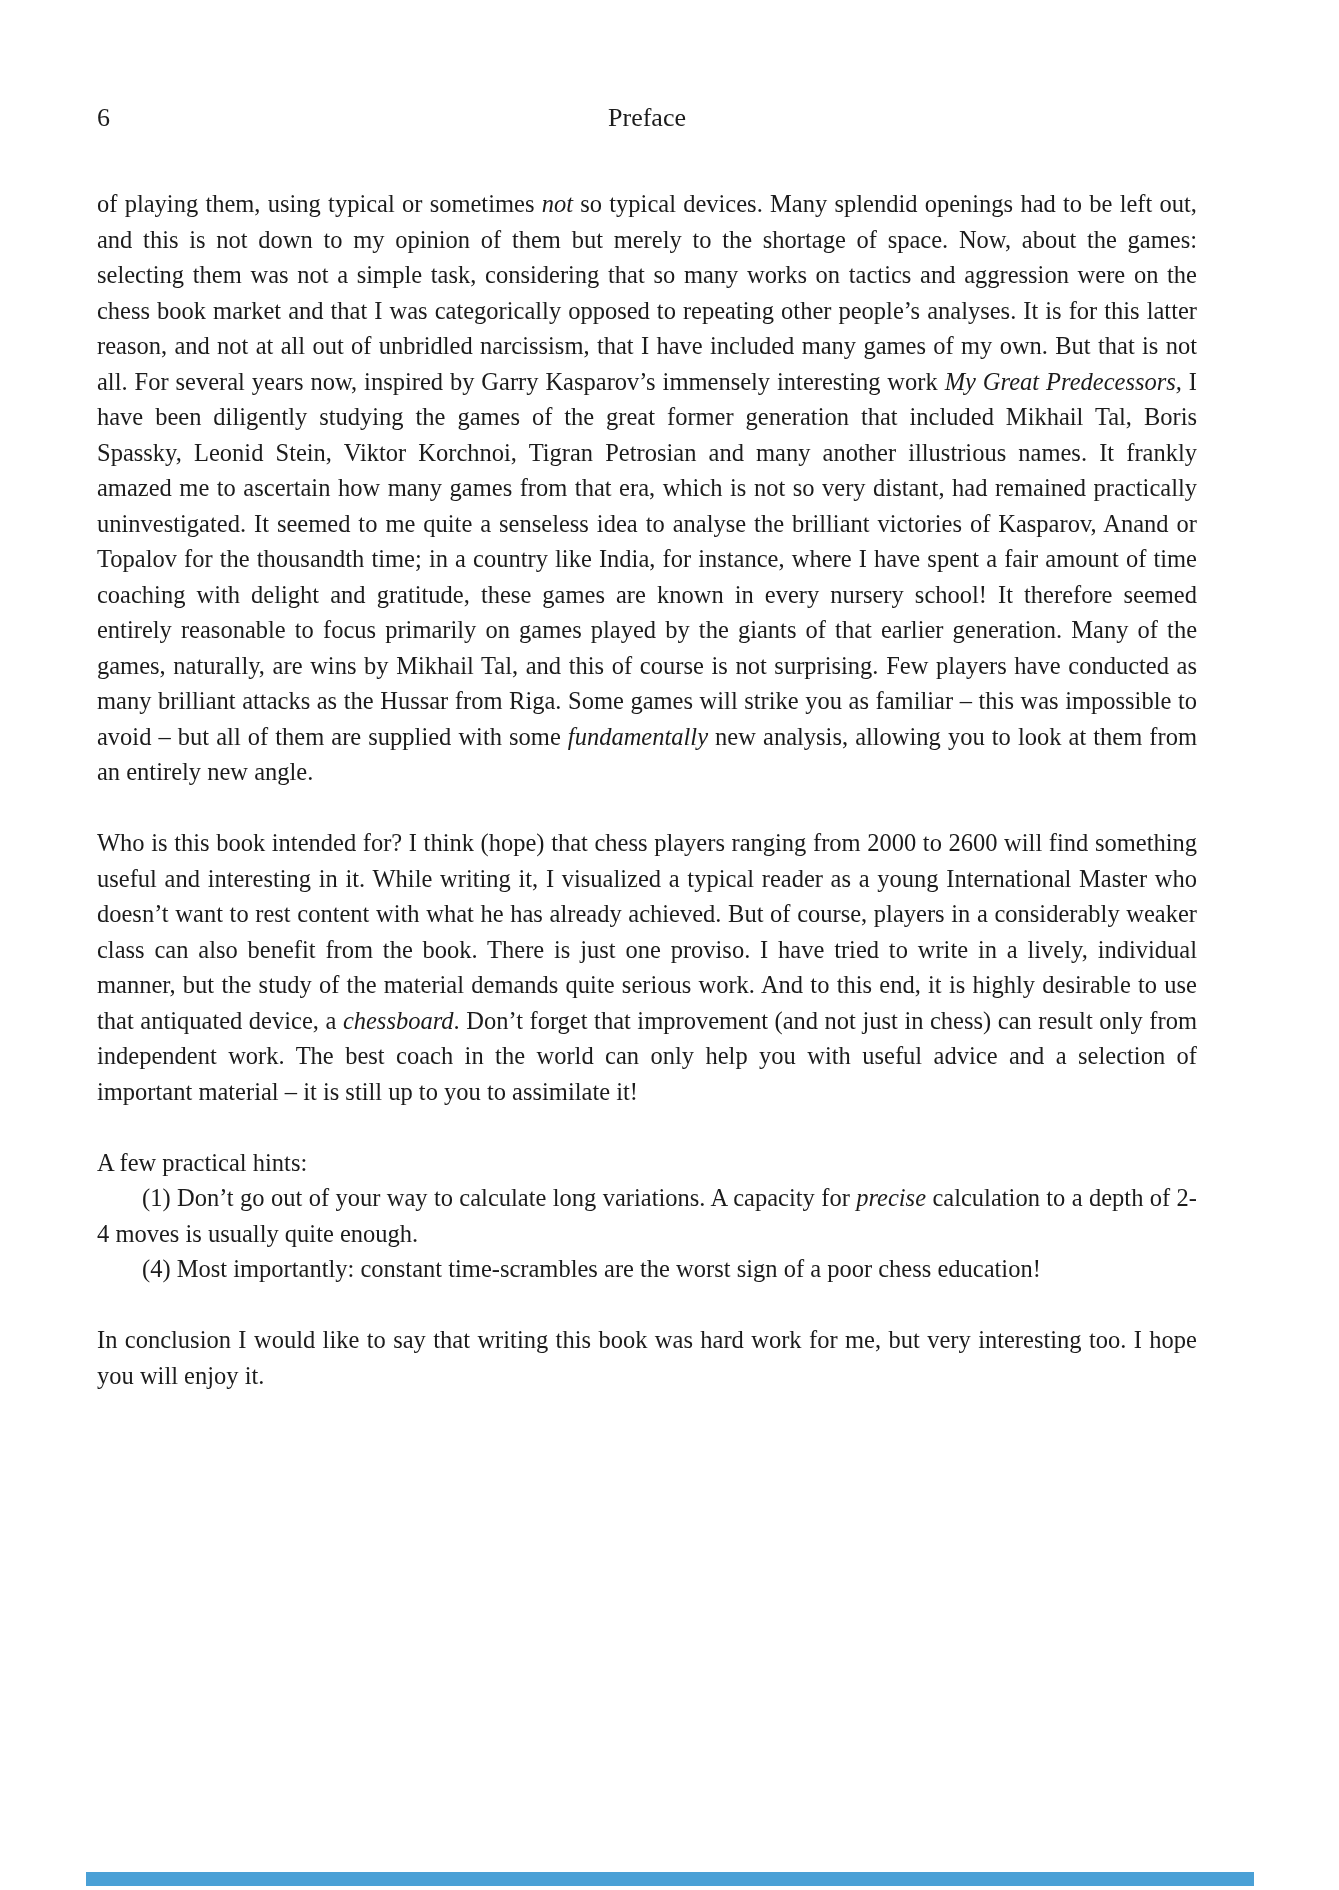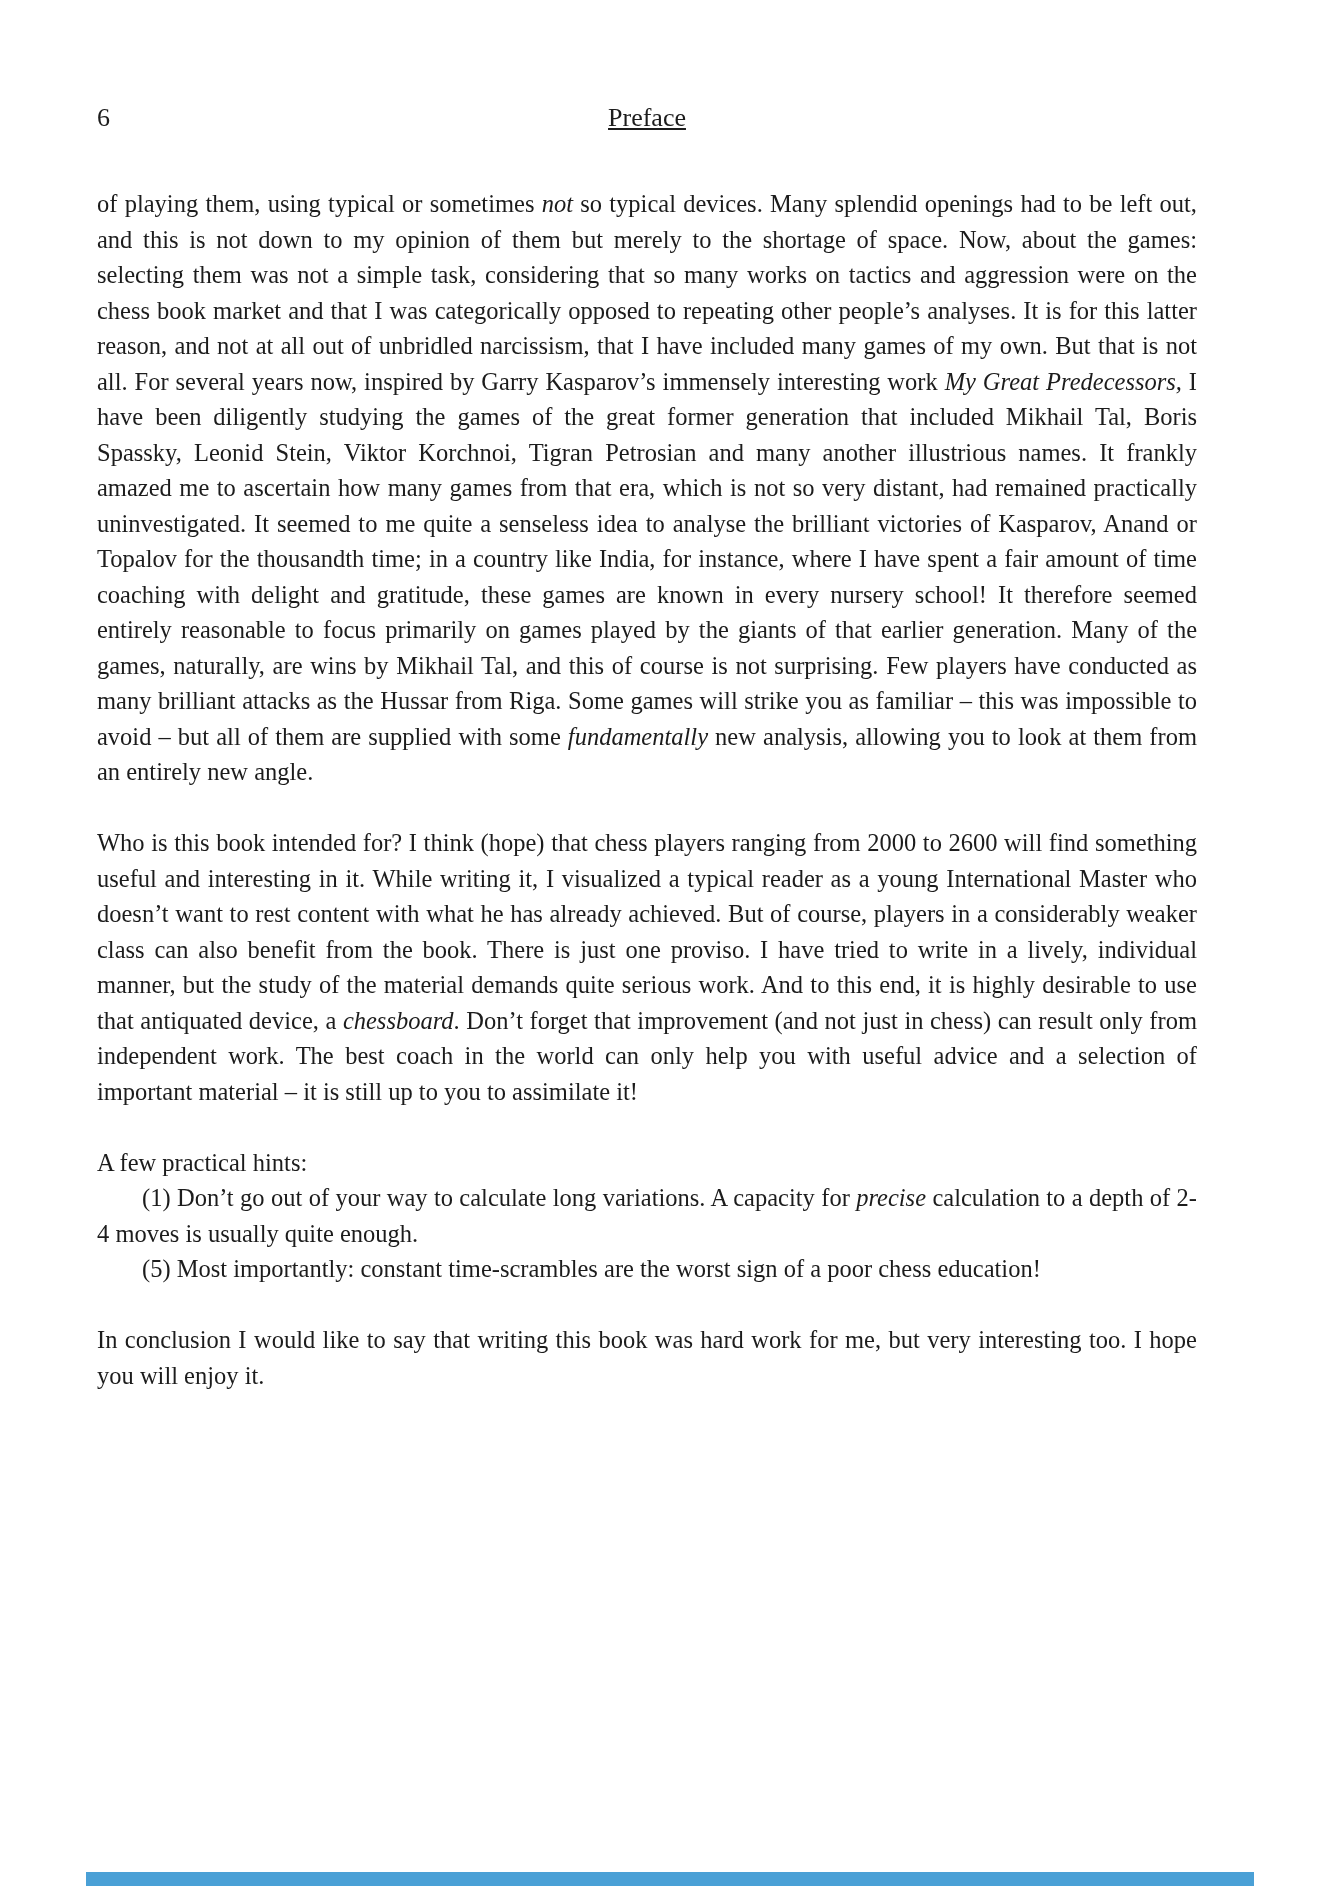--- a/index.html
+++ b/index.html
@@ -22,21 +22,20 @@
     line-height: 36px;
   }
   .page-number {
     position: absolute;
     left: 0;
     top: 0;
   }
   .header-title {
     display: block;
     text-align: center;
-    text-decoration: underline;
   }
   .body-text {
     position: absolute;
     top: 186px;
     left: 97px;
     right: 142px;
     font-size: 24.5px;
     line-height: 35.5px;
   }
   .paragraph { text-align: justify; }
@@ -61,19 +60,19 @@
   <div class="header">
     <span class="page-number">6</span>
     <span class="header-title">Preface</span>
   </div>
 
   <div class="body-text">
       <div class="paragraph"><span>of playing them, using typical or sometimes </span><em>not</em><span> so typical devices. Many splendid openings had to be left out, and this is not down to my opinion of them but merely to the shortage of space. Now, about the games: selecting them was not a simple task, considering that so many works on tactics and aggression were on the chess book market and that I was categorically opposed to repeating other people’s analyses. It is for this latter reason, and not at all out of unbridled narcissism, that I have included many games of my own. But that is not all. For several years now, inspired by Garry Kasparov’s immensely interesting work </span><em>My Great Predecessors,</em><span> I have been diligently studying the games of the great former generation that included Mikhail Tal, Boris Spassky, Leonid Stein, Viktor Korchnoi, Tigran Petrosian and many another illustrious names. It frankly amazed me to ascertain how many games from that era, which is not so very distant, had remained practically uninvestigated. It seemed to me quite a senseless idea to analyse the brilliant victories of Kasparov, Anand or Topalov for the thousandth time; in a country like India, for instance, where I have spent a fair amount of time coaching with delight and gratitude, these games are known in every nursery school! It therefore seemed entirely reasonable to focus primarily on games played by the giants of that earlier generation. Many of the games, naturally, are wins by Mikhail Tal, and this of course is not surprising. Few players have conducted as many brilliant attacks as the Hussar from Riga. Some games will strike you as familiar – this was impossible to avoid – but all of them are supplied with some </span><em>fundamentally</em><span> new analysis, allowing you to look at them from an entirely new angle.</span></div>
       <div class="paragraph gap"><span>Who is this book intended for? I think (hope) that chess players ranging from 2000 to 2600 will find something useful and interesting in it. While writing it, I visualized a typical reader as a young International Master who doesn’t want to rest content with what he has already achieved. But of course, players in a considerably weaker class can also benefit from the book. There is just one proviso. I have tried to write in a lively, individual manner, but the study of the material demands quite serious work. And to this end, it is highly desirable to use that antiquated device, a </span><em>chessboard</em><span>. Don’t forget that improvement (and not just in chess) can result only from independent work. The best coach in the world can only help you with useful advice and a selection of important material – it is still up to you to assimilate it!</span></div>
       <div class="paragraph gap"><span>A few practical hints:</span></div>
       <div class="hint"><span>(1) Don’t go out of your way to calculate long variations. A capacity for </span><em>precise</em><span> calculation to a depth of 2-4 moves is usually quite enough.</span></div>
-      <div class="hint"><span>(5) Most importantly: constant time-scrambles are the worst sign of a poor chess education!</span></div>
+      <div class="hint"><span>(4) Most importantly: constant time-scrambles are the worst sign of a poor chess education!</span></div>
       <div class="paragraph gap"><span>In conclusion I would like to say that writing this book was hard work for me, but very interesting too. I hope you will enjoy it.</span></div>
     </div>
 
   <div class="footer-bar"></div>
 
 </div>
 
 </body></html>

